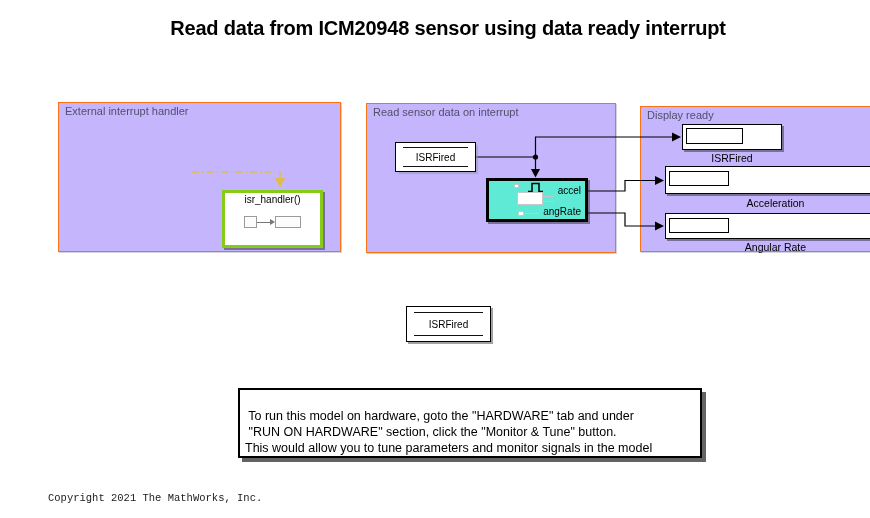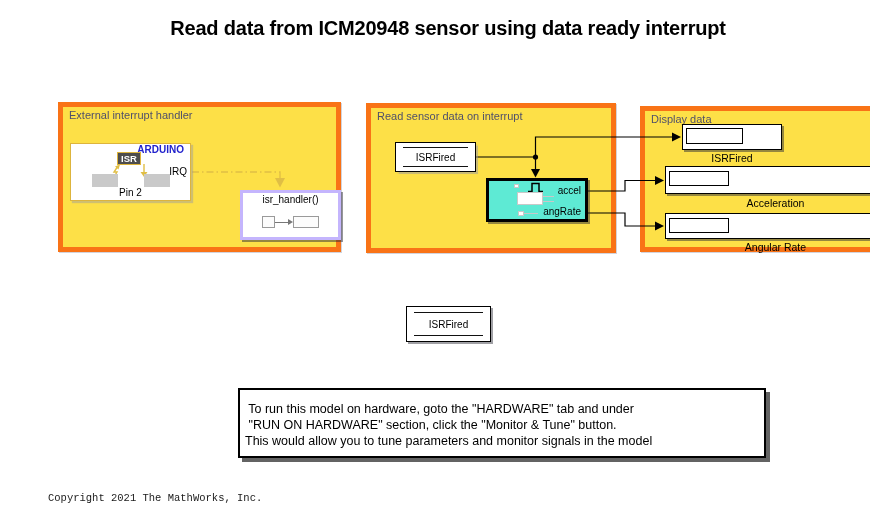--- a/index.html
+++ b/index.html
@@ -12,21 +12,21 @@
     position:absolute; left:0; top:17px; width:800px; text-align:center;
     font-size:20px; font-weight:bold; color:#000; letter-spacing:-0.2px;
   }
   .copyright {
     position:absolute; left:0; top:492px; width:845px; text-align:left;
     font-size:10.5px; color:#1a1a1a;font-family:Liberation Mono, monospace;
   }
 
   
   .area {
-    position:absolute; background:#fde047; border:5px solid #f97316;
+    position:absolute; background:#c4b5fd; border:1px solid #f97316;
     box-shadow:1px 1px 0 rgba(130,130,155,0.35);
   }
   .area-label {
     position:absolute; left:6px; top:2px; font-size:11px; color:#50506A; white-space:nowrap;
   }
   #area-external { left:10px; top:102px; width:283px; height:150px; }
   #area-read     { left:318px; top:103px; width:250px; height:150px; }
   #area-display  { left:592px; top:106px; width:266px; height:146px; }
   #area-dsm      { left:318px; top:280px; width:171px; height:77px; }
 
@@ -48,21 +48,21 @@
     font-size:9.5px; font-weight:bold; text-align:center; line-height:11px;
   }
   .gray-pad { position:absolute; top:30px; width:26px; height:13px; background:#C9C9C9; }
   #pad-left { left:21px; } #pad-right { left:73px; }
   .pin-label { position:absolute; left:0; top:43px; width:119px; text-align:center; font-size:10px; color:#000; }
   .irq-label { position:absolute; right:3px; top:22px; font-size:10px; color:#000; }
   .icon-abs { position:absolute; }
 
   
   #blk-isr-handler {
-    left:192px; top:190px; width:101px; height:50px; border:3px solid #c4b5fd;
+    left:174px; top:190px; width:101px; height:58px; border:3px solid #84cc16;
     box-shadow:2px 2px 0 rgba(45,45,55,0.5);
   }
   #blk-isr-handler .fn-label { position:absolute; left:0; top:1px; width:95px; text-align:center; font-size:10px; color:#000; }
   .mini-sq   { position:absolute; border:1px solid #9a9a9a; background:#fcfcfc; }
   .mini-line { position:absolute; height:1px; background:#777; }
   .mini-arr  { position:absolute; width:0; height:0; border-top:3px solid transparent; border-bottom:3px solid transparent; border-left:5px solid #777; }
 
   
   .dstore { border:1.2px solid #000; display:flex; align-items:center; justify-content:center; }
   #blk-dsr { left:347px; top:142px; width:81px; height:30px; box-shadow:1.5px 1.5px 1px rgba(150,150,165,0.5); }
@@ -87,41 +87,41 @@
   #blk-disp-accel    { left:617px; top:166px; width:221px; height:28px; }
   #blk-disp-angrate  { left:617px; top:213px; width:221px; height:26px; }
   .disp-inner { position:absolute; border:1px solid #000; background:#fff; }
   .disp-label { position:absolute; text-align:center; font-size:10.5px; color:#000; z-index:4; }
   #lbl-disp-isrfired { left:634px; top:152px; width:100px; }
   #lbl-disp-accel    { left:617px; top:197px; width:221px; }
   #lbl-disp-angrate  { left:617px; top:241px; width:221px; }
 
   
   #note {
-    position:absolute; left:190px; top:388px; width:528px; height:70px;
+    position:absolute; left:190px; top:388px; width:464px; height:70px;
     background:#fff; border:2px solid #000; box-shadow:4px 4px 0 rgba(60,60,60,0.8);
-    padding:11px 5px; z-index:4;
+    padding:18px 5px; z-index:4;
   }
   #note .note-line { font-size:12.5px; line-height:16.2px; color:#000; white-space:pre; }
 </style>
 </head>
 <body>
 
 <div id="canvas">
 
   <div class="model-title">Read data from ICM20948 sensor using data ready interrupt</div>
 
   <div class="area" id="area-external">
     <div class="area-label">External interrupt handler</div>
   </div>
   <div class="area" id="area-read">
     <div class="area-label">Read sensor data on interrupt</div>
   </div>
   <div class="area" id="area-display">
-    <div class="area-label">Display data</div>
+    <div class="area-label">Display ready</div>
   </div>
 
   <svg id="wires" xmlns="http://www.w3.org/2000/svg">
 
     <path d="M428,157 H487" stroke="#000" stroke-width="1.2" fill="none"></path>
     <circle cx="487.5" cy="157" r="2.6" fill="#000"></circle>
 
     <path d="M487.5,157 V137 H624" stroke="#000" stroke-width="1.2" fill="none"></path>
     <polygon points="624,132.5 624,141.5 633,137" fill="#000"></polygon>
 
@@ -131,36 +131,20 @@
     <path d="M540,191 H577 V180.5 H607" stroke="#000" stroke-width="1.2" fill="none"></path>
     <polygon points="607,176 607,185 616,180.5" fill="#000"></polygon>
 
     <path d="M540,213 H577 V226 H607" stroke="#000" stroke-width="1.2" fill="none"></path>
     <polygon points="607,221.5 607,230.5 616,226" fill="#000"></polygon>
 
     <path d="M144,172 H232 V178" stroke="#E0BE45" stroke-width="1.3" stroke-dasharray="7 3 1.5 3" fill="none"></path>
     <polygon points="227,178 237,178 232,187.5" fill="#E0BE45"></polygon>
   </svg>
 
-  <div class="blk" id="blk-arduino">
-    <div class="arduino-brand">ARDUINO</div>
-    <div class="isr-badge">ISR</div>
-    <svg class="icon-abs" style="left:38px; top:20px;" width="13" height="14" xmlns="http://www.w3.org/2000/svg">
-      <path d="M5,13 L8,8 H5 L9,2" stroke="#E0BE45" stroke-width="1.4" fill="none"></path>
-      <polygon points="6,2.5 11,0.5 9.5,5.5" fill="#E0BE45"></polygon>
-    </svg>
-    <svg class="icon-abs" style="left:68px; top:20px;" width="10" height="14" xmlns="http://www.w3.org/2000/svg">
-      <path d="M5,0 V8.5" stroke="#E0BE45" stroke-width="1.4" fill="none"></path>
-      <polygon points="1.5,8 8.5,8 5,13" fill="#E0BE45"></polygon>
-    </svg>
-    <div class="gray-pad" id="pad-left"></div>
-    <div class="gray-pad" id="pad-right"></div>
-    <div class="pin-label">Pin 2</div>
-    <div class="irq-label">IRQ</div>
-  </div>
 
   <div class="blk" id="blk-isr-handler">
     <div class="fn-label">isr_handler()</div>
     <div class="mini-sq" style="left:19px; top:23px; width:13px; height:12px;"></div>
     <div class="mini-line" style="left:32px; top:28.5px; width:15px;"></div>
     <div class="mini-arr" style="left:45px; top:25.5px;"></div>
     <div class="mini-sq" style="left:50px; top:23px; width:26px; height:12px;"></div>
   </div>
 
   <div class="blk dstore" id="blk-dsr">

